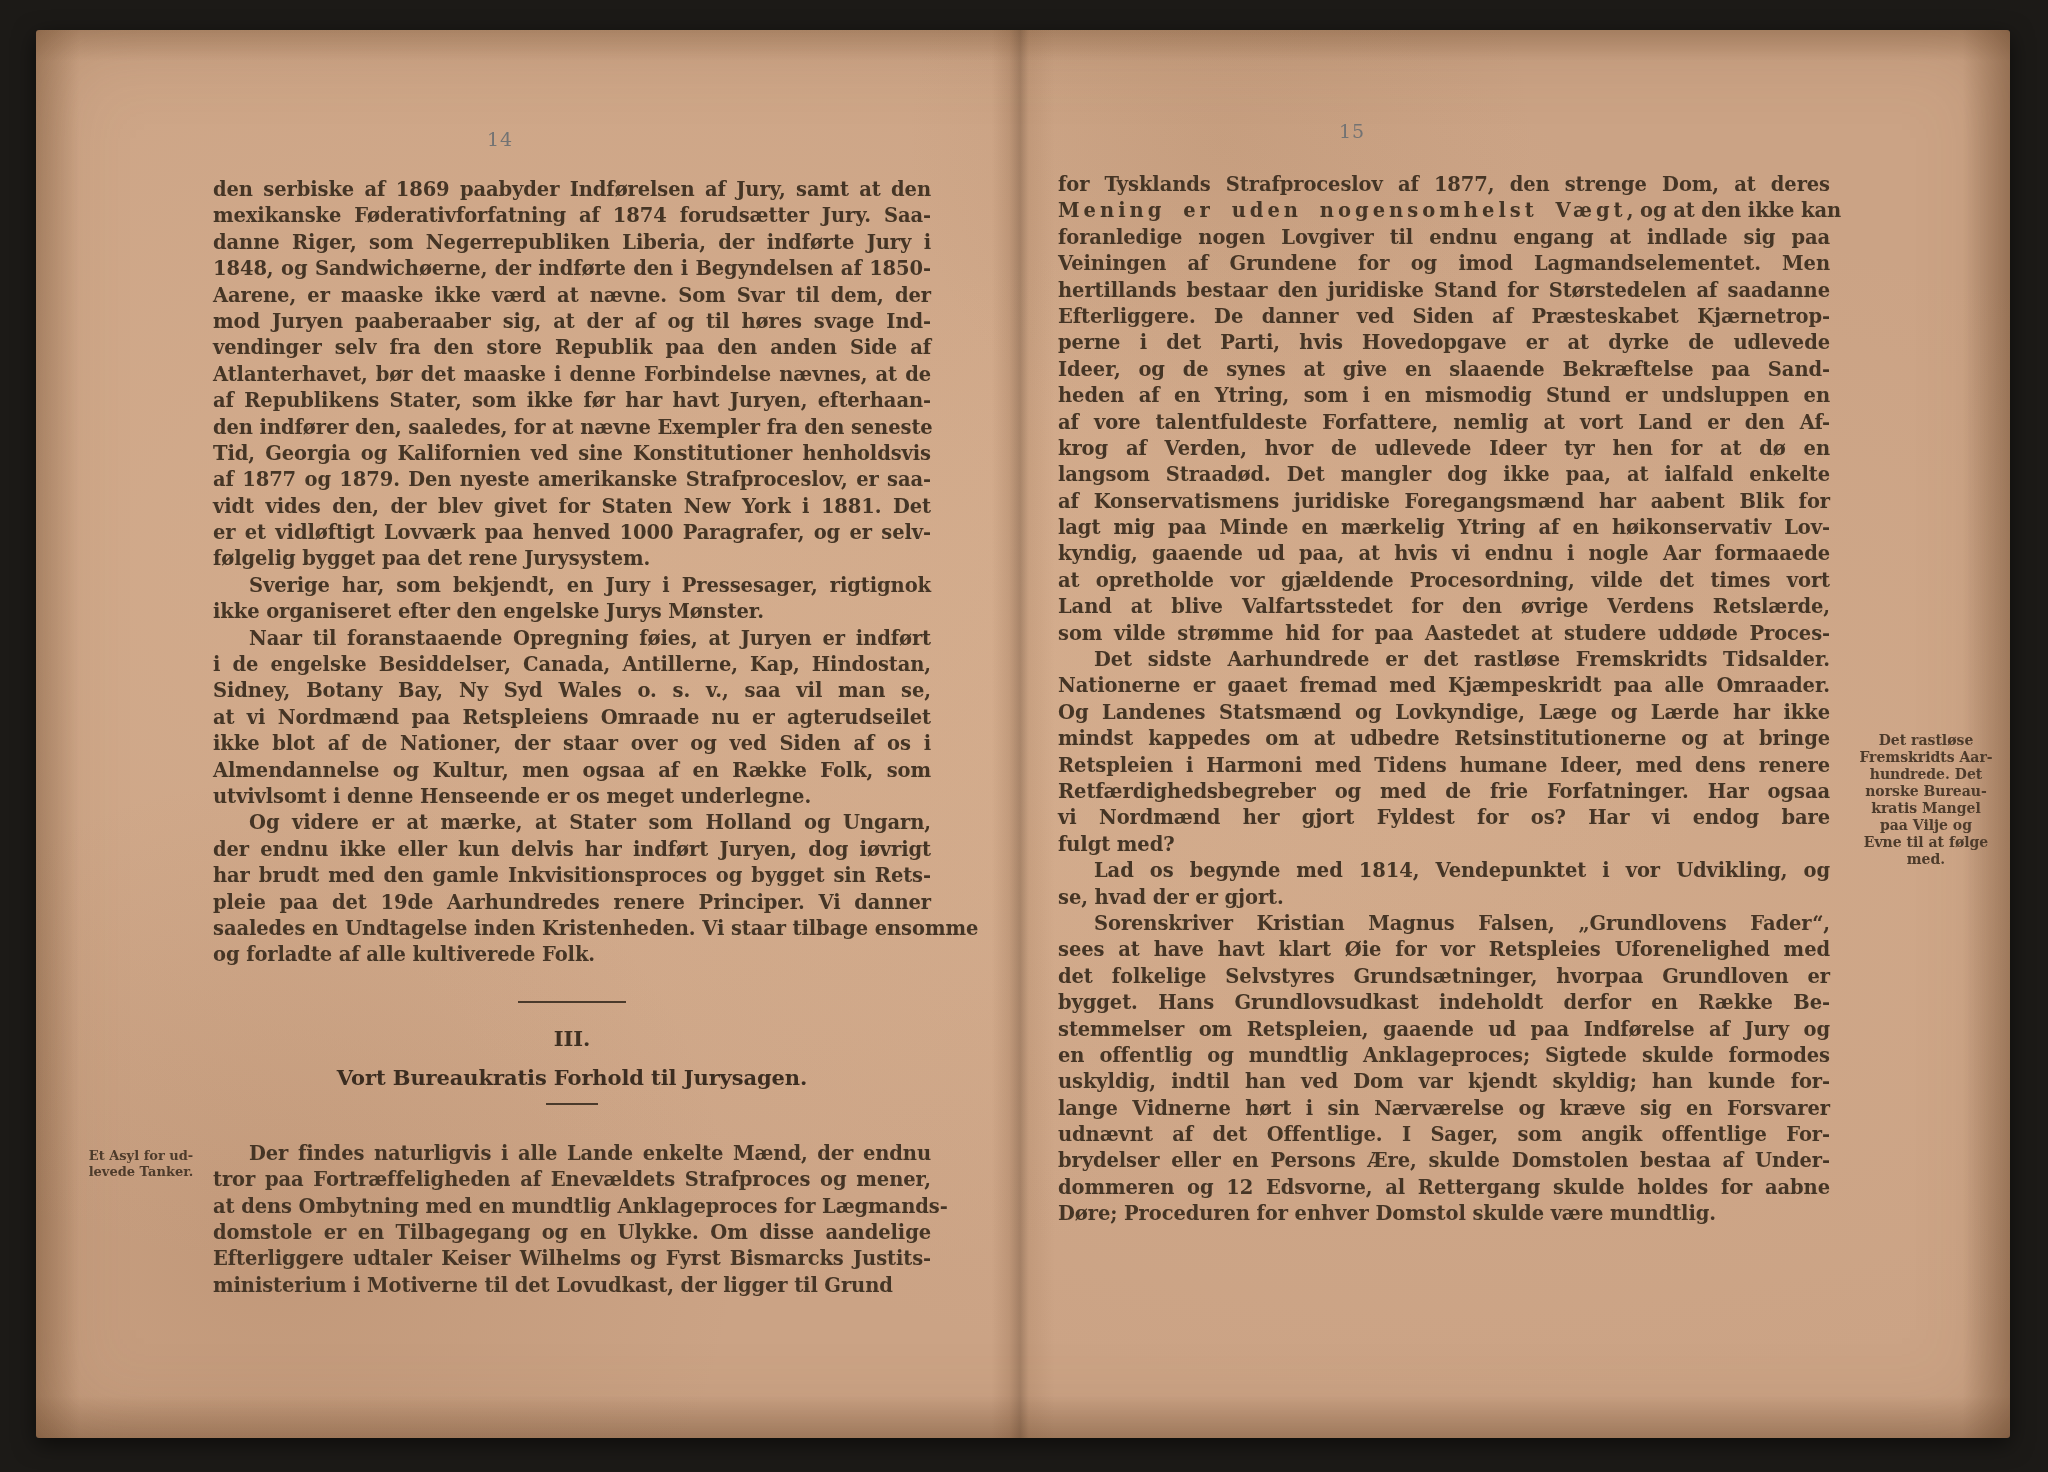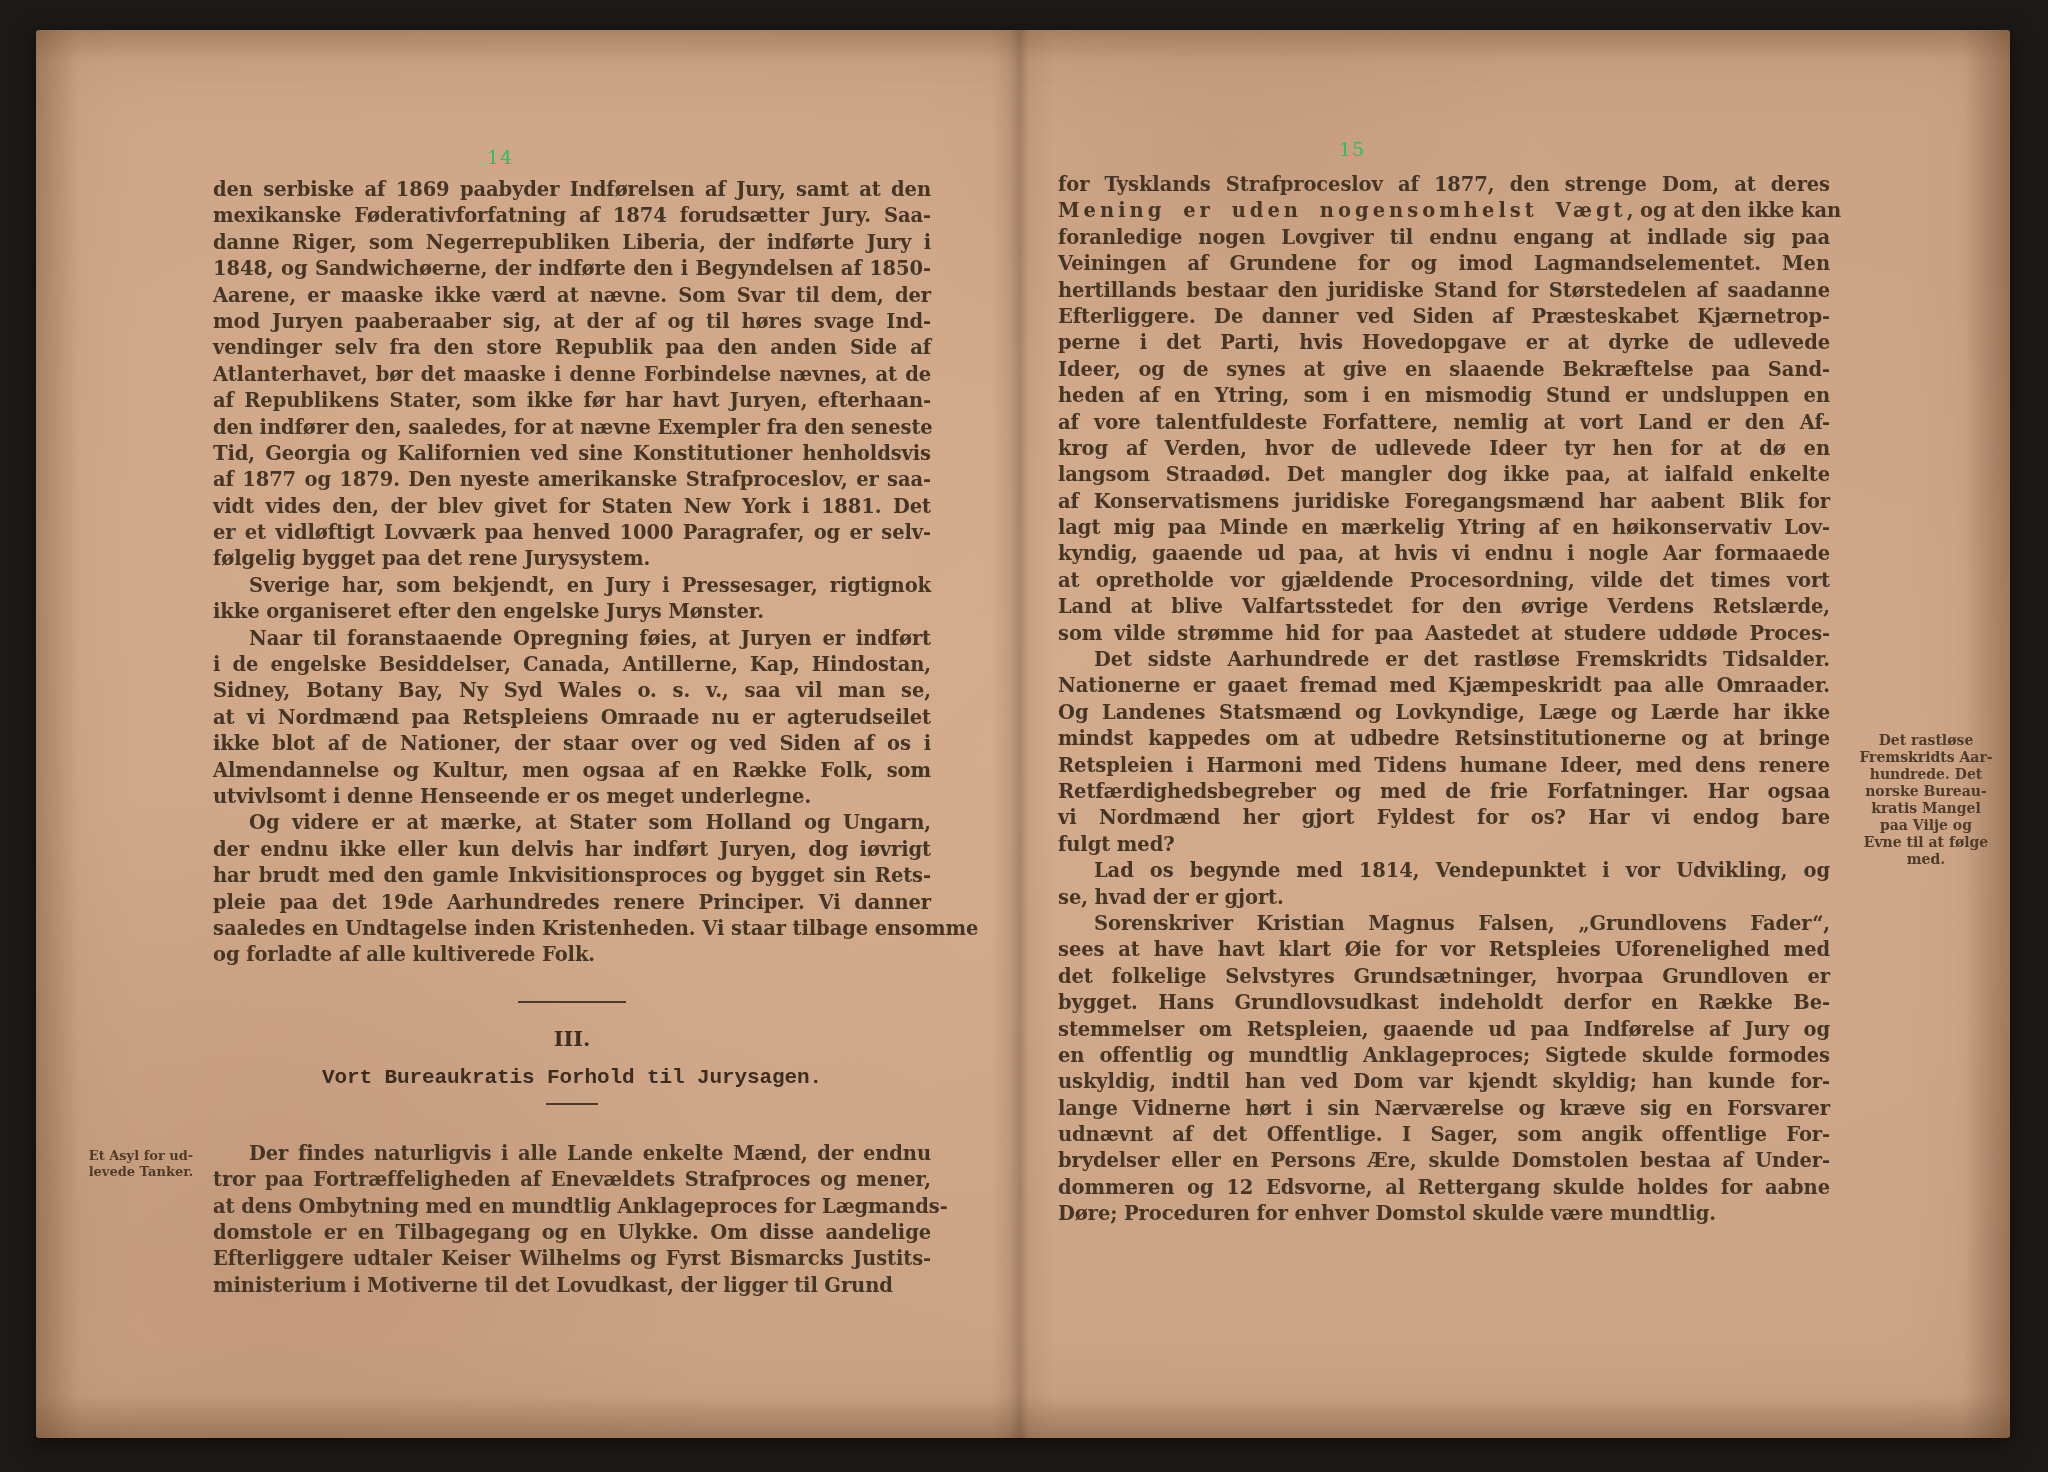--- a/index.html
+++ b/index.html
@@ -14,34 +14,34 @@
       radial-gradient(circle at 60% 8%, rgba(150,108,72,.14), rgba(0,0,0,0) 18%),
       linear-gradient(90deg, rgba(105,70,42,.38) 0%, rgba(105,70,42,0) 2.2%),
       linear-gradient(270deg, rgba(95,62,38,.42) 0%, rgba(95,62,38,0) 2.4%),
       linear-gradient(180deg, rgba(105,70,42,.30) 0%, rgba(105,70,42,0) 2.2%),
       linear-gradient(0deg, rgba(95,62,38,.34) 0%, rgba(95,62,38,0) 3.0%),
       #cba385;
     box-shadow: inset 0 0 90px rgba(112,74,44,.28), 0 6px 22px rgba(0,0,0,.55);}
   #crease{position:absolute;left:0;top:0;width:100%;height:100%;pointer-events:none;
     background:linear-gradient(90deg, rgba(0,0,0,0) 48.4%, rgba(110,72,44,.16) 49.3%,
       rgba(72,46,27,.30) 49.85%, rgba(130,90,58,.14) 50.3%, rgba(0,0,0,0) 51.6%);}
-  .pagenum{position:absolute;font-size:19px;letter-spacing:1px;text-align:center;color:#22c55e;margin-top:18px;}
+  .pagenum{position:absolute;font-size:19px;letter-spacing:1px;text-align:center;color:#737373;}
   #pagenum-left{left:160px;top:128px;width:680px;}
   #pagenum-right{left:1012px;top:120px;width:680px;}
   .col{position:absolute;color:#453525;font-weight:700;font-size:19.5px;letter-spacing:-.1px;}
   #col-left{left:213px;top:177px;width:718px;}
   #col-right{left:1058px;top:172px;width:772px;}
   .tl{height:26.4px;line-height:26.4px;white-space:nowrap;text-align:justify;text-align-last:justify;
       overflow:visible;}
   .tl-last{text-align-last:left;}
   .tl-indent{text-indent:36px;}
   .sp{letter-spacing:4px;word-spacing:7px;}
   .rule-long{width:108px;height:0;border-top:2px solid #4a3a2b;margin:32px auto 0 auto;}
   .secnum{margin-top:24px;text-align:center;font-size:21px;line-height:24px;font-weight:700;color:#3e2f21;}
-  .sectitle{margin-top:14px;text-align:center;font-size:21px;line-height:26px;font-weight:700;color:#3c2d20;font-family:Liberation Mono, monospace;}
+  .sectitle{margin-top:14px;text-align:center;font-size:21px;line-height:26px;font-weight:700;color:#3c2d20;}
   .rule-short{width:52px;height:0;border-top:2px solid #4a3a2b;margin:12px auto 0 auto;}
   .post{margin-top:36px;}
   .marginnote{position:absolute;font-weight:700;color:#4d3b2b;text-align:center;}
   #note-left{left:68px;top:1148px;width:146px;font-size:13px;line-height:15.5px;text-align:center;}
   #note-right{left:1843px;top:732px;width:166px;font-size:14px;line-height:17px;}
   .mnl{white-space:nowrap;}
 </style>
 </head>
 <body>
 

